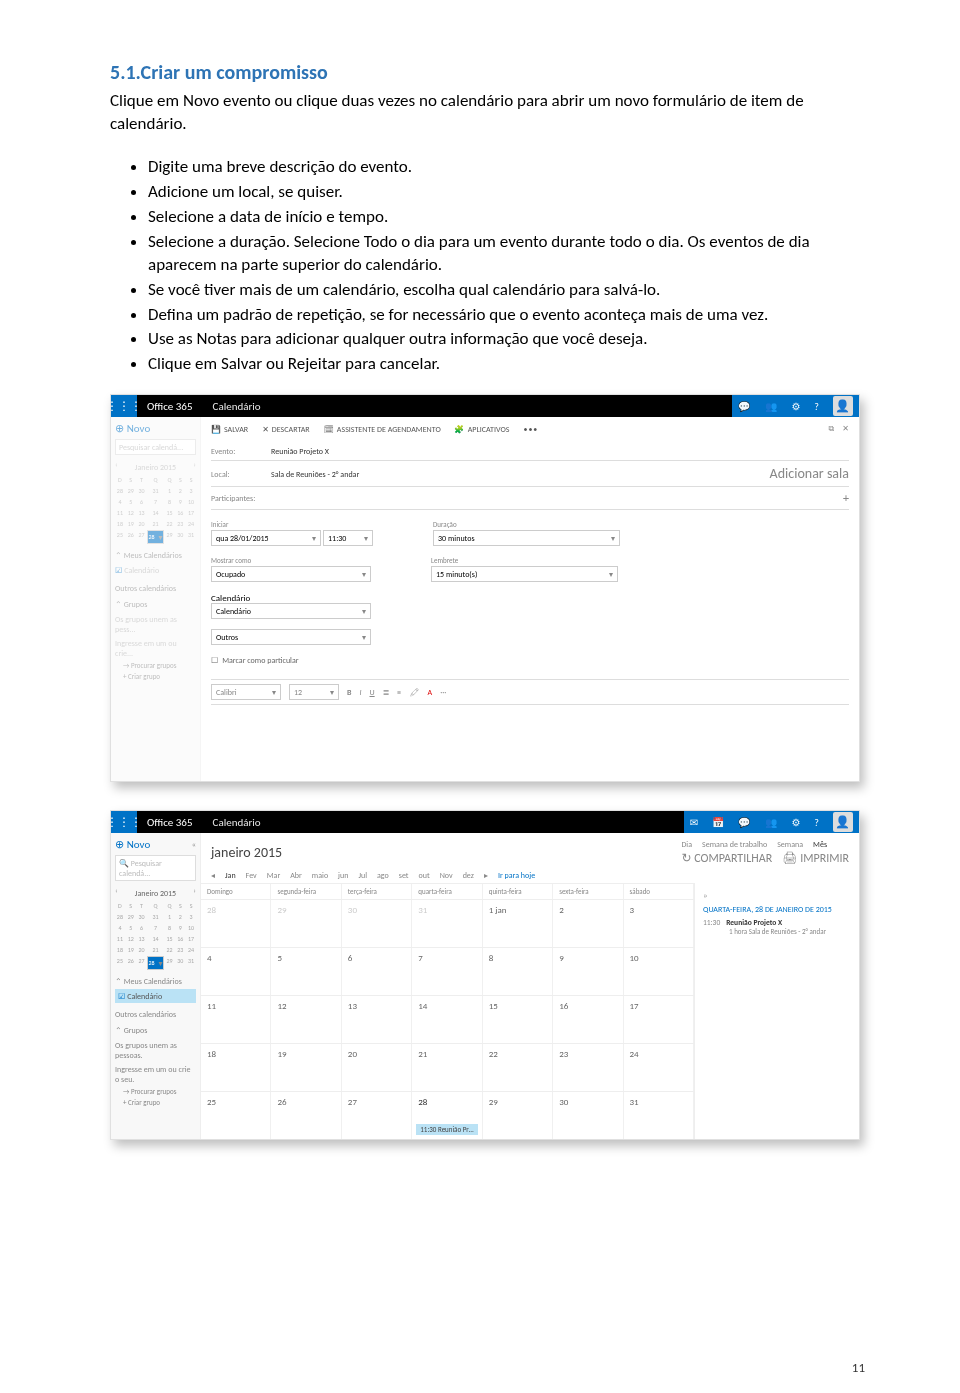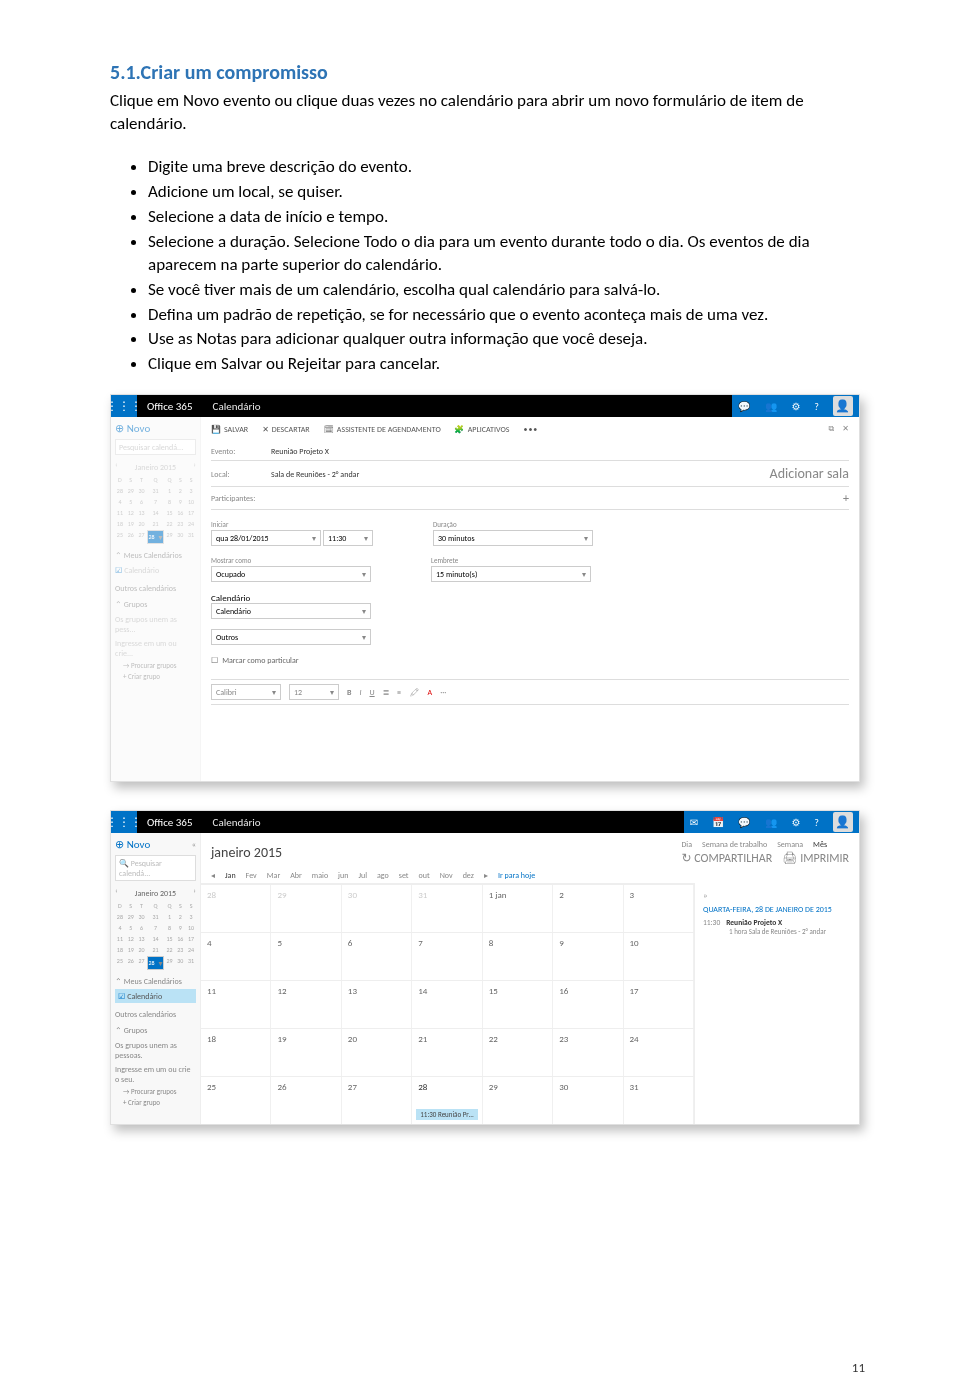--- a/index.html
+++ b/index.html
@@ -104,21 +104,21 @@
   .field-row .lbl { color:#888; width:52px; }
   .field-row .val { color:#333; flex:1; }
   .add-room { color:#888; font-size:14px; margin-left:auto; }
   .plus { font-size:12px; color:#888; margin-left:auto; }
   .form-grid { display:flex; gap:60px; margin-top:10px; }
   .form-col .flabel { font-size:7px; color:#888; margin-bottom:1px; }
   .sel { border:1px solid #ccc; padding:2px 4px; font-size:8px; background:#fff; display:inline-flex; justify-content:space-between; align-items:center; }
   .sel::after { content:"▾"; color:#888; margin-left:4px; font-size:8px; }
   .sel.narrow { width:50px; }
   .sel.medium { width:110px; }
-  .sel.wide { width:160px; }
+  .sel.wide { width:187px; }
   .one-col { margin-top:10px; }
   .chkrow { margin-top:10px; font-size:8px; color:#666; }
   .chkrow::before { content:"☐"; margin-right:4px; }
   .richbar {
     margin-top:14px; border-top:1px solid #ddd; border-bottom:1px solid #ddd;
     padding:4px 0; display:flex; gap:8px; align-items:center; color:#888; font-size:8px;
     flex-wrap:nowrap; overflow:hidden;
   }
   .richbody { height:70px; }
   
@@ -440,20 +440,29 @@
         <span>set</span>
         <span>out</span>
         <span>Nov</span>
         <span>dez</span>
         <span>▸</span>
         <span class="go">Ir para hoje</span>
       </div>
 
       <div class="cal-body">
         <div class="cal-grid">
+          <div class="cal-head-row">
+            <div>Domingo</div>
+            <div>segunda-feira</div>
+            <div>terça-feira</div>
+            <div>quarta-feira</div>
+            <div>quinta-feira</div>
+            <div>sexta-feira</div>
+            <div>sábado</div>
+          </div>
           <div class="cal-row">
             <div class="cal-cell dim">28</div>
             <div class="cal-cell dim">29</div>
             <div class="cal-cell dim">30</div>
             <div class="cal-cell dim">31</div>
             <div class="cal-cell">1 jan</div>
             <div class="cal-cell">2</div>
             <div class="cal-cell">3</div>
           </div>
           <div class="cal-row">

